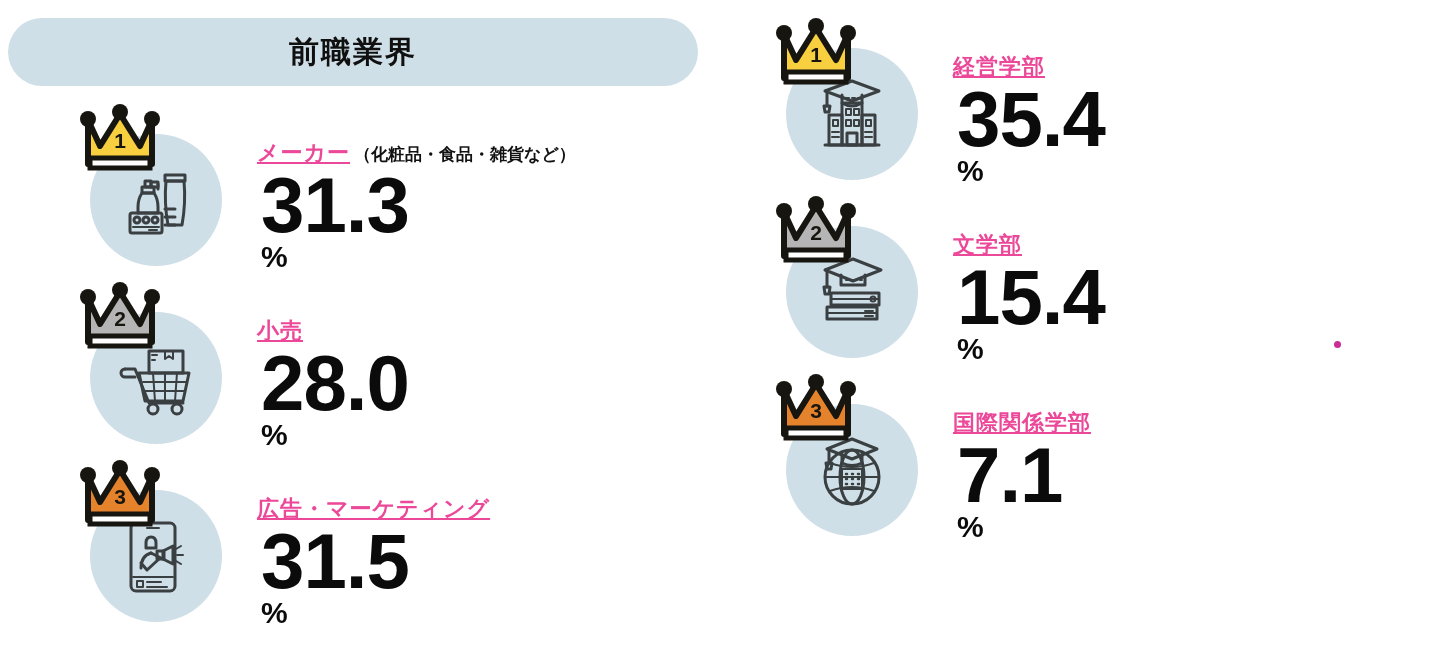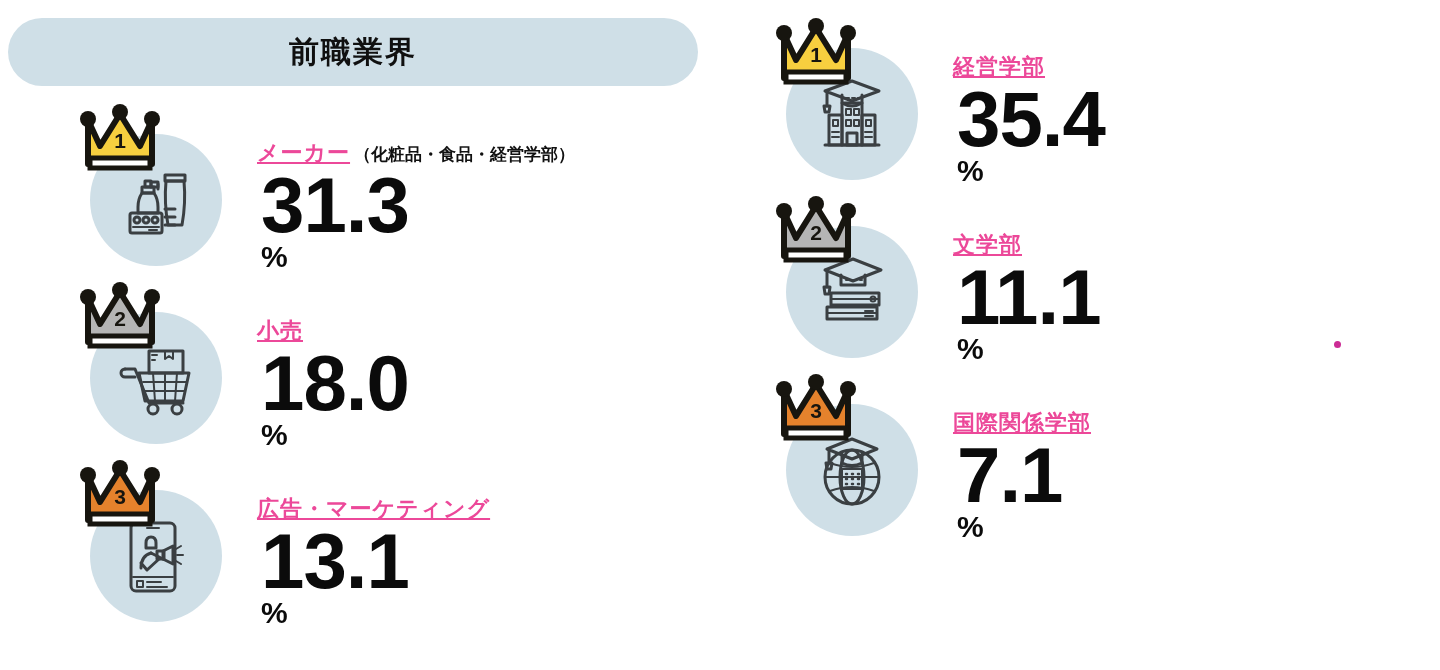--- a/index.html
+++ b/index.html
@@ -202,21 +202,21 @@
               <circle cx="12" cy="21" r="8" fill="#17150f"></circle>
               <circle cx="44" cy="14" r="8" fill="#17150f"></circle>
               <circle cx="76" cy="21" r="8" fill="#17150f"></circle>
             </svg>
             <span class="num">1</span>
           </div>
         </div>
         <div class="text-block">
           <div class="label-line">
             <span class="label-main">メーカー</span>
-            <span class="label-sub">（化粧品・食品・経営学部）</span>
+            <span class="label-sub">（化粧品・食品・雑貨など）</span>
           </div>
           <div class="value-line">
             <span class="value-num">31.3</span>
             <span class="value-pct">%</span>
           </div>
         </div>
       </div>
 
       <div class="rank-row">
         <div class="badge-area">
@@ -249,21 +249,21 @@
               <circle cx="76" cy="21" r="8" fill="#17150f"></circle>
             </svg>
             <span class="num">2</span>
           </div>
         </div>
         <div class="text-block">
           <div class="label-line">
             <span class="label-main">小売</span>
           </div>
           <div class="value-line">
-            <span class="value-num">18.0</span>
+            <span class="value-num">28.0</span>
             <span class="value-pct">%</span>
           </div>
         </div>
       </div>
 
       <div class="rank-row">
         <div class="badge-area">
           <div class="icon-circle">
             <span>
               <svg width="86" height="86" viewBox="0 0 86 86" fill="none" stroke="#3a3f42" stroke-width="3" stroke-linejoin="round" stroke-linecap="round">
@@ -295,21 +295,21 @@
             </svg>
             <span class="num">3</span>
           </div>
         </div>
         <div class="text-block">
           <div class="label-line">
             <span class="label-main">広告・マーケティング</span>
 
           </div>
           <div class="value-line">
-            <span class="value-num">13.1</span>
+            <span class="value-num">31.5</span>
             <span class="value-pct">%</span>
           </div>
         </div>
       </div>
 
     </div>
   </div>
 
   <div class="column right">
 
@@ -397,21 +397,21 @@
             </svg>
             <span class="num">2</span>
           </div>
         </div>
         <div class="text-block">
           <div class="label-line">
             <span class="label-main">文学部</span>
 
           </div>
           <div class="value-line">
-            <span class="value-num">11.1</span>
+            <span class="value-num">15.4</span>
             <span class="value-pct">%</span>
           </div>
         </div>
       </div>
 
       <div class="rank-row">
         <div class="badge-area">
           <div class="icon-circle">
             <span>
               <svg width="86" height="86" viewBox="0 0 86 86" fill="none" stroke="#3a3f42" stroke-width="3" stroke-linejoin="round" stroke-linecap="round">

